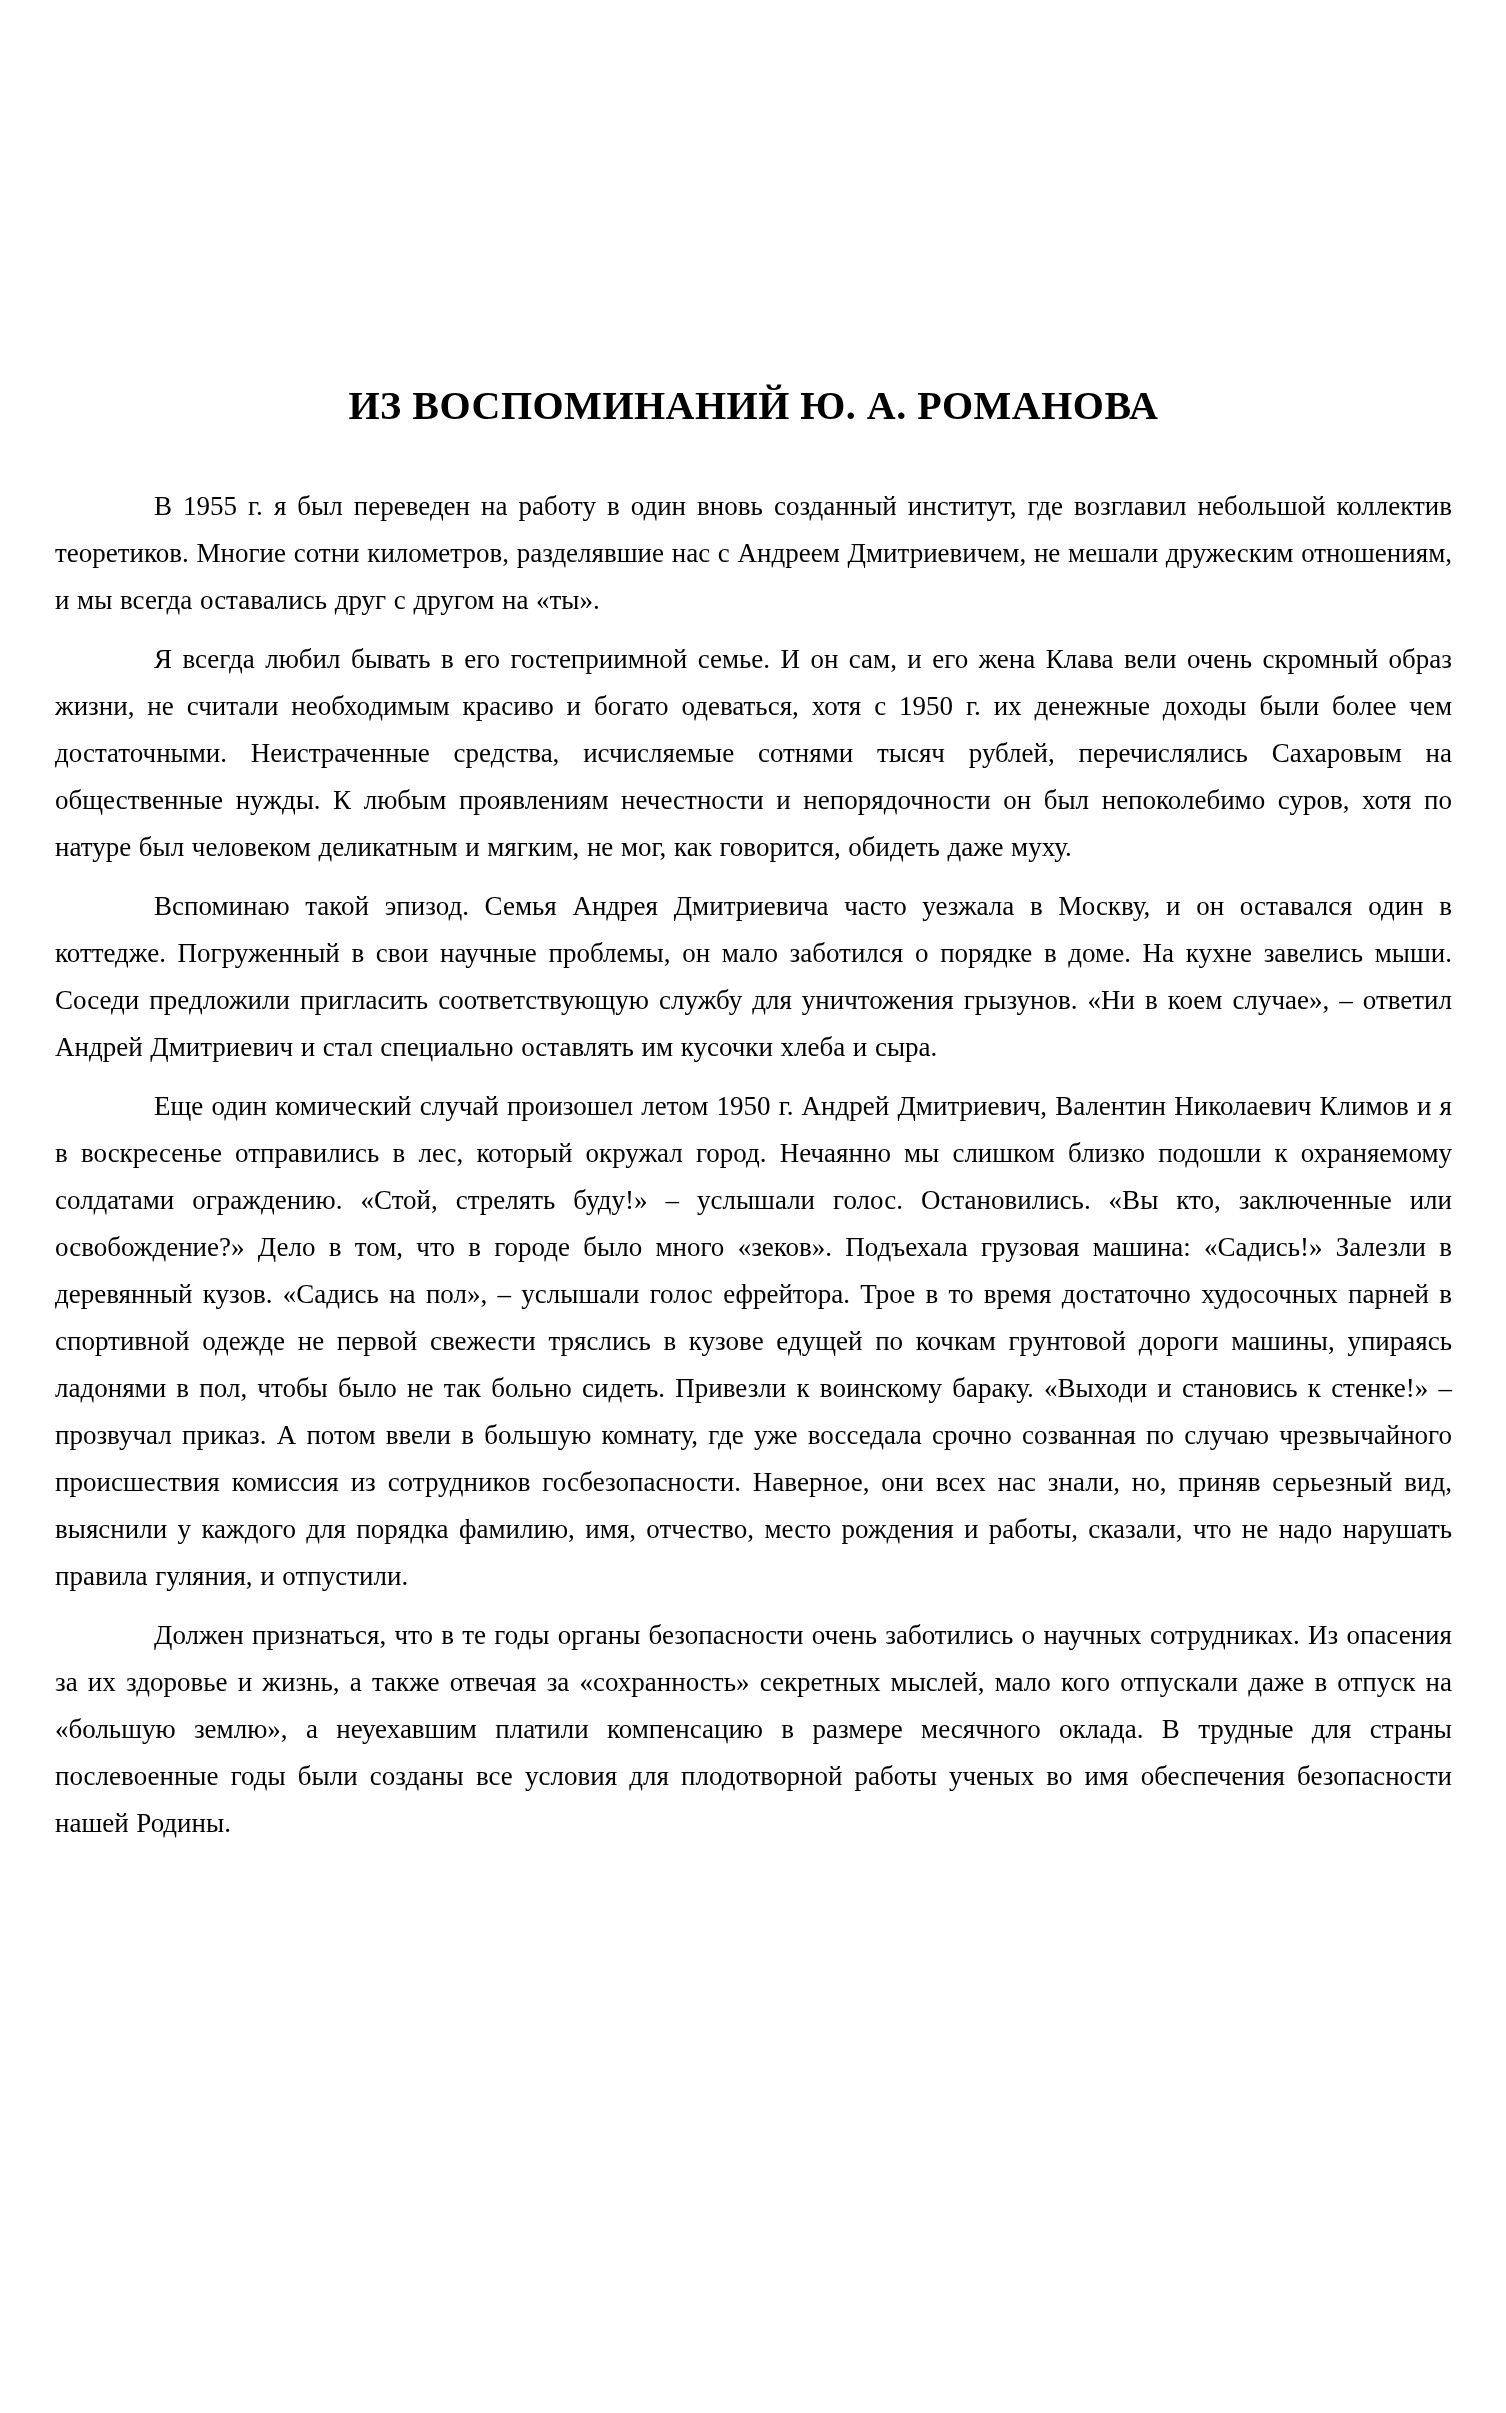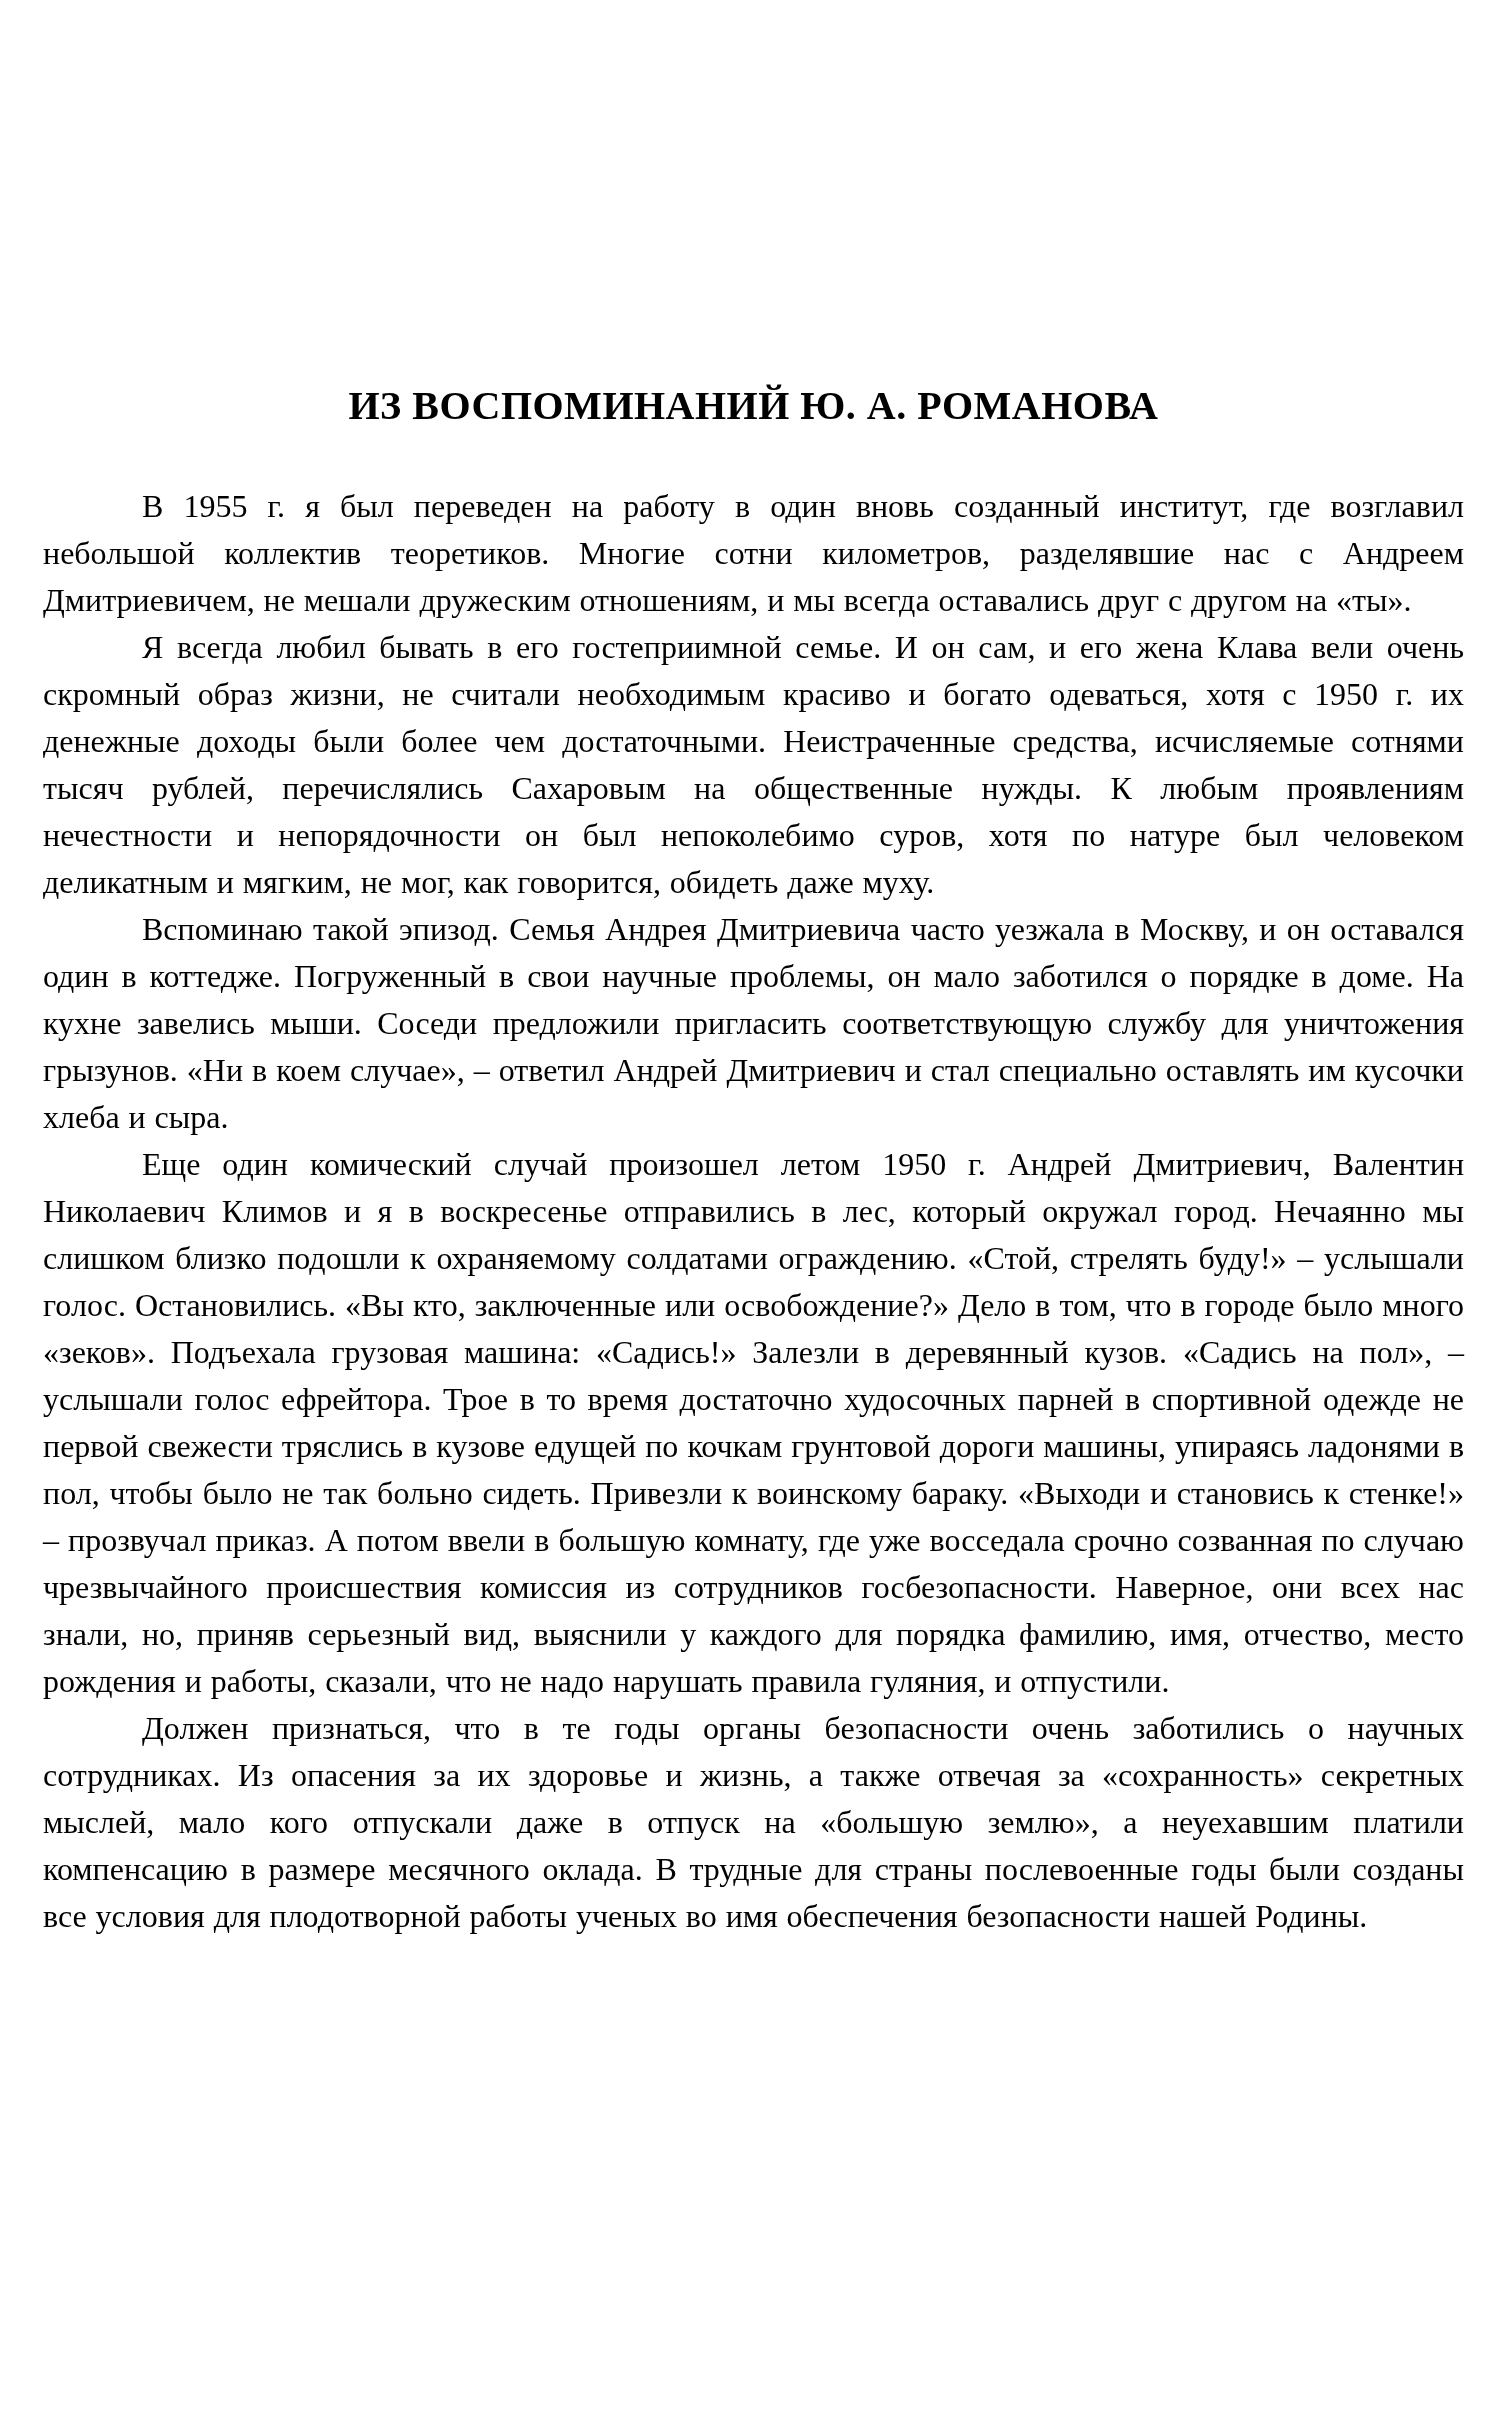--- a/index.html
+++ b/index.html
@@ -20,22 +20,22 @@
   }
   .doc-title {
     margin: 0 0 55px 0;
     text-align: center;
     font-size: 40px;
     font-weight: bold;
     letter-spacing: 0.5px;
     line-height: 1.1;
   }
   .doc-body p {
-    margin: 0;
-    font-size: 32px;
+    margin: 12px;
+    font-size: 27px;
     line-height: 47px;
     text-align: justify;
     text-indent: 99px;
     word-spacing: 0.9px;
   }
 </style>
 </head>
 <body>
 
 <div class="page">

